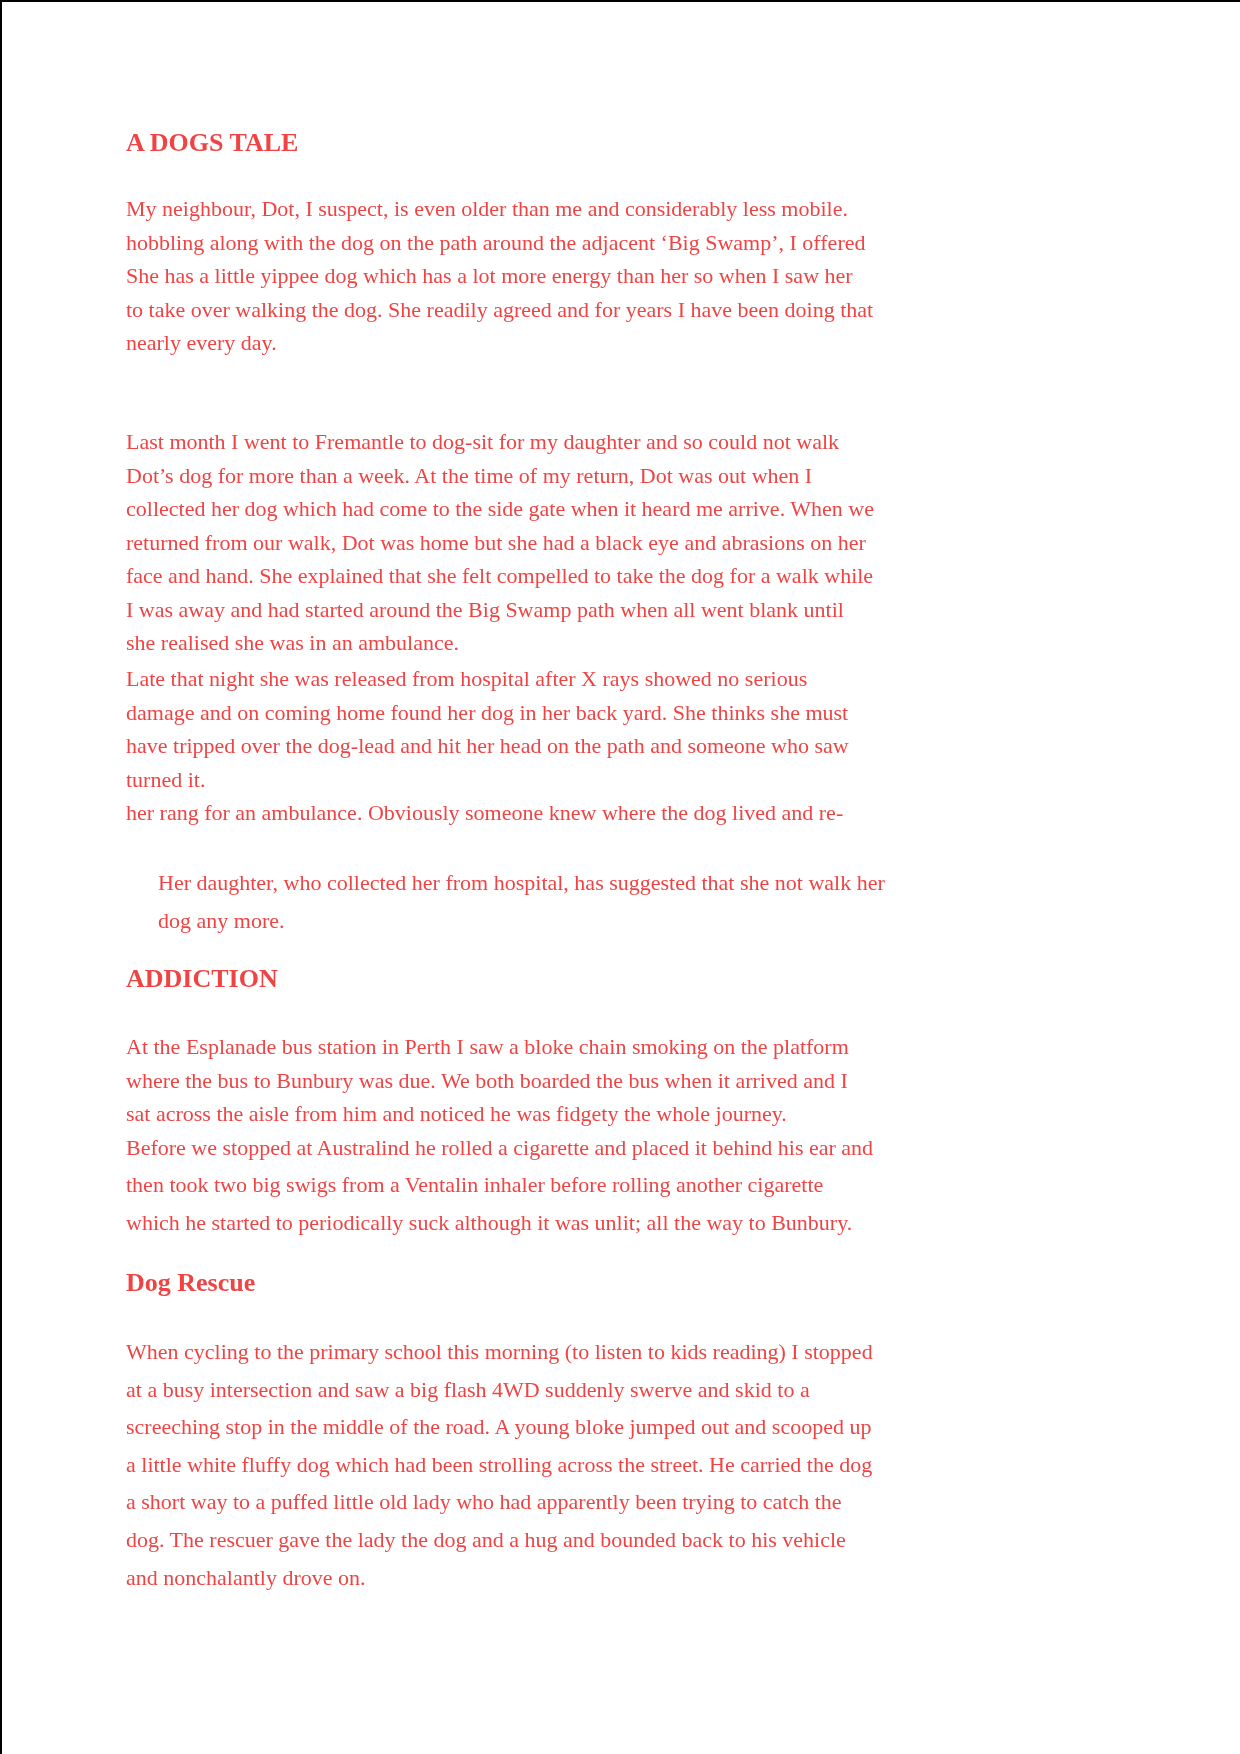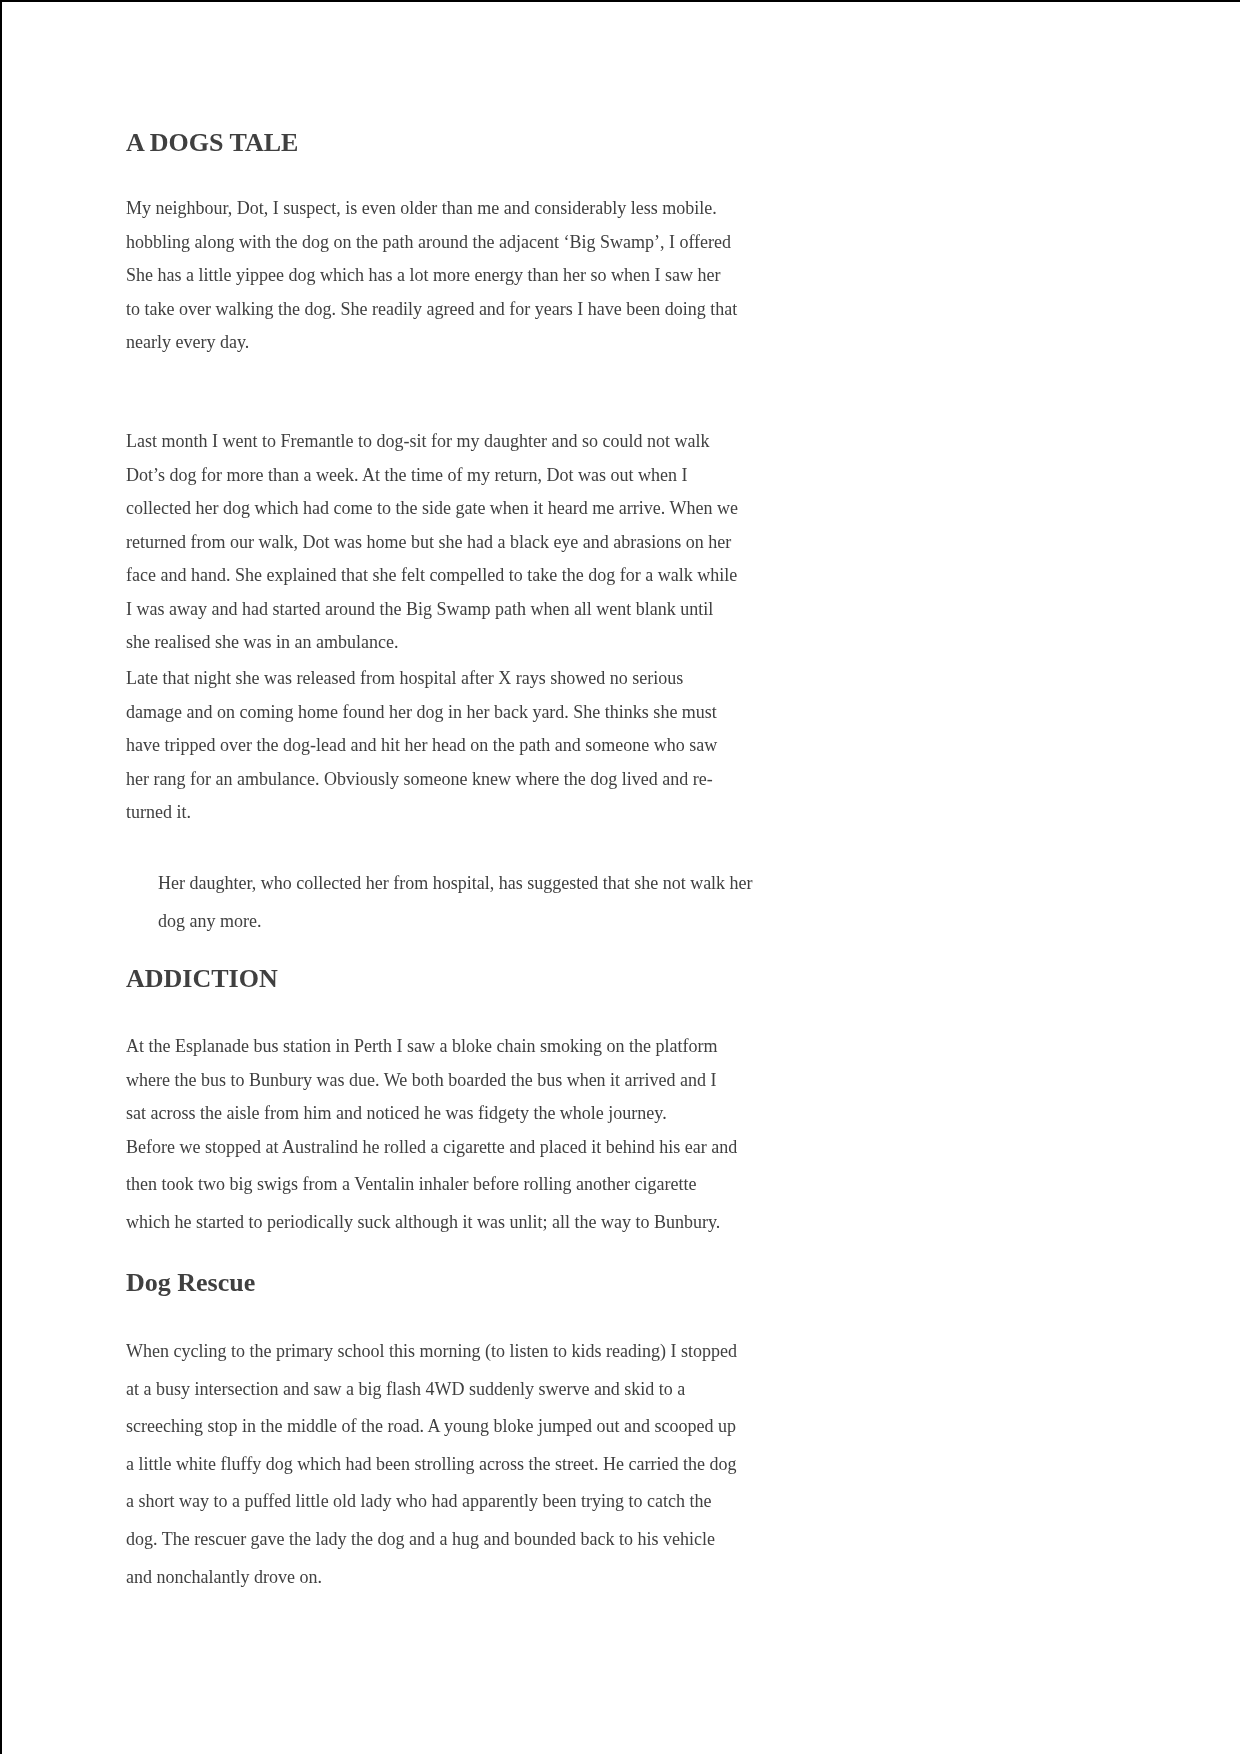--- a/index.html
+++ b/index.html
@@ -2,24 +2,24 @@
 <html><head>
 <meta charset="utf-8">
 <style>
   html, body { margin: 0; padding: 0; background: #ffffff; }
   body { width: 1240px; height: 1754px; position: relative; overflow: hidden; }
   .page {
     position: absolute; left: 0; top: 0; width: 1240px; height: 1754px;
     border-top: 2px solid #000; border-left: 2px solid #000; box-sizing: border-box;
     background: #fff;
   }
-  .block { position: absolute; left: 124px; width: 1010px; color: #404040;
+  .block { position: absolute; left: 124px; width: 1010px; color: #ef4444;
     font-family: "Liberation Serif", "DejaVu Serif", serif; }
   .heading { font-weight: bold; font-size: 26px; line-height: 30px; white-space: nowrap; }
-  .para { font-size: 18px; white-space: nowrap; }
+  .para { font-size: 22px; white-space: nowrap; }
   .para .line { display: block; }
   .lh335 { line-height: 33.5px; }
   .lh375 { line-height: 37.6px; }
   .lh38 { line-height: 38px; }
 
   #h1 { top: 126px; }
   #p1 { top: 190px; }
   #p2 { top: 392px; margin-top: 31px; }
   #p3 { top: 660px; }
   #p4 { top: 862px; margin-left: 32px; }
@@ -48,22 +48,22 @@
       <span class="line">collected her dog which had come to the side gate when it heard me arrive. When we</span>
       <span class="line">returned from our walk, Dot was home but she had a black eye and abrasions on her</span>
       <span class="line">face and hand. She explained that she felt compelled to take the dog for a walk while</span>
       <span class="line">I was away and had started around the Big Swamp path when all went blank until</span>
       <span class="line">she realised she was in an ambulance.</span>
     </div>
   <div id="p3" class="block para lh335">
       <span class="line">Late that night she was released from hospital after X rays showed no serious</span>
       <span class="line">damage and on coming home found her dog in her back yard. She thinks she must</span>
       <span class="line">have tripped over the dog-lead and hit her head on the path and someone who saw</span>
+      <span class="line">turned it.</span>
       <span class="line">her rang for an ambulance. Obviously someone knew where the dog lived and re-</span>
-      <span class="line">turned it.</span>
     </div>
   <div id="p4" class="block para lh38">
       <span class="line">Her daughter, who collected her from hospital, has suggested that she not walk her</span>
       <span class="line">dog any more.</span>
     </div>
 
   <div id="h2" class="block heading">ADDICTION</div>
   <div id="p5" class="block para lh335">
       <span class="line">At the Esplanade bus station in Perth I saw a bloke chain smoking on the platform</span>
       <span class="line">where the bus to Bunbury was due. We both boarded the bus when it arrived and I</span>

